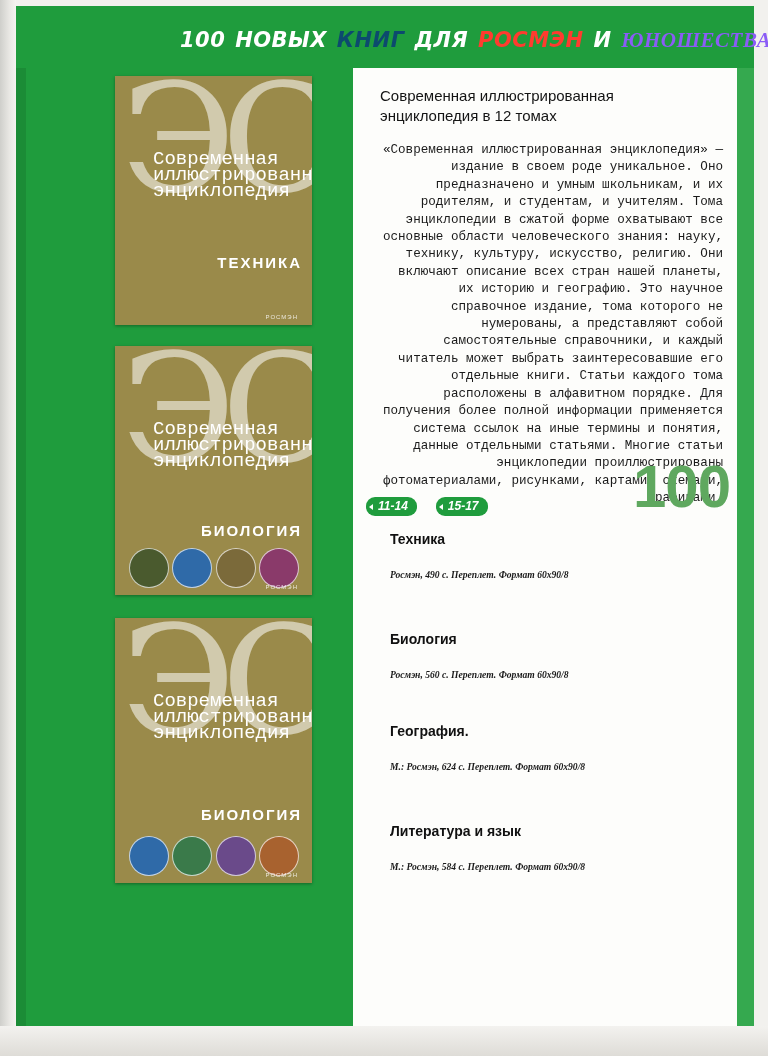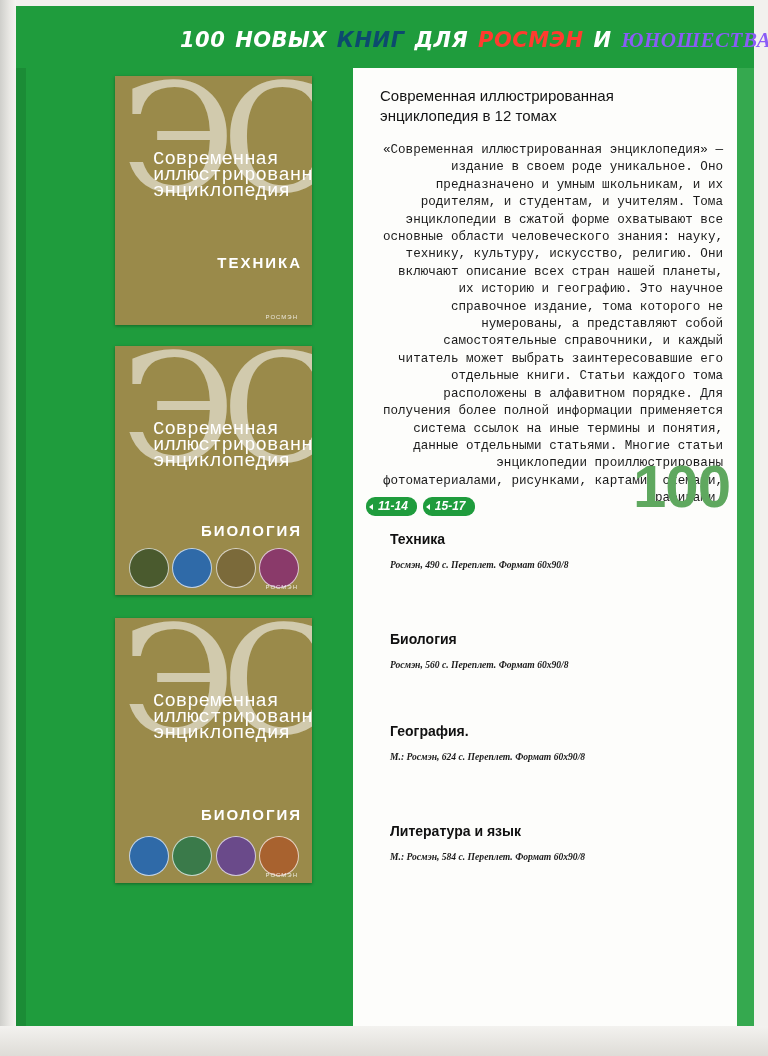--- a/index.html
+++ b/index.html
@@ -193,21 +193,21 @@
     font-size: 60px;
     color: #5fa85f;
     letter-spacing: -1px;
   }
 
   
   .badges {
     position: absolute;
     left: 366px; top: 497px;
     display: flex;
-    gap: 6px;
+    gap: 19px;
   }
   .badge {
     position: relative;
     background: #1f9c3d;
     color: #ffffff;
     font-family: "Liberation Sans", sans-serif;
     font-weight: bold;
     font-style: italic;
     font-size: 12px;
     padding: 2px 9px 3px 12px;
@@ -225,21 +225,21 @@
 
   
   .entry { position: absolute; left: 390px; width: 330px; }
   .entry .name {
     font-family: "Liberation Sans", sans-serif;
     font-weight: bold;
     font-size: 14px;
     color: #111111;
   }
   .entry .meta {
-    margin-top: 12px;
+    margin-top: 22px;
     font-family: "Liberation Serif", serif;
     font-style: italic;
     font-weight: bold;
     font-size: 9.6px;
     color: #1a1a1a;
   }
   .e1 { top: 531px; }
   .e2 { top: 631px; }
   .e3 { top: 723px; }
   .e4 { top: 823px; }

